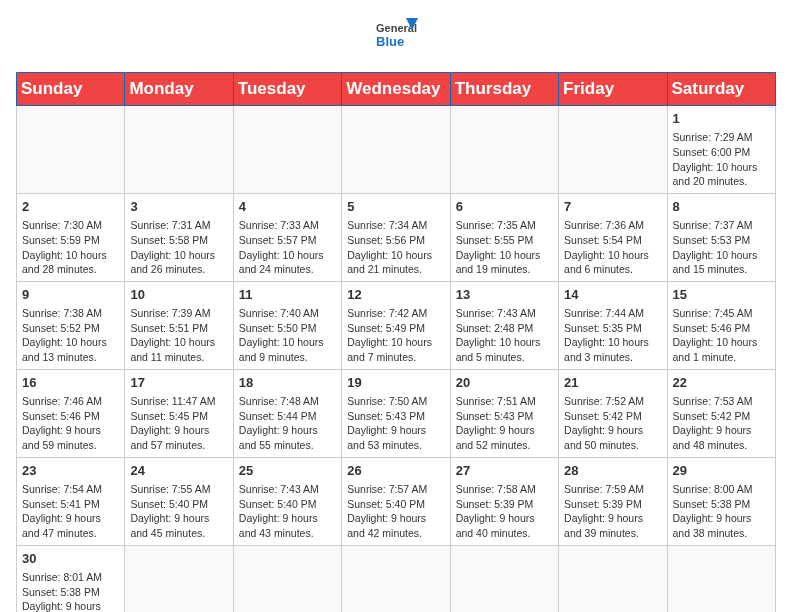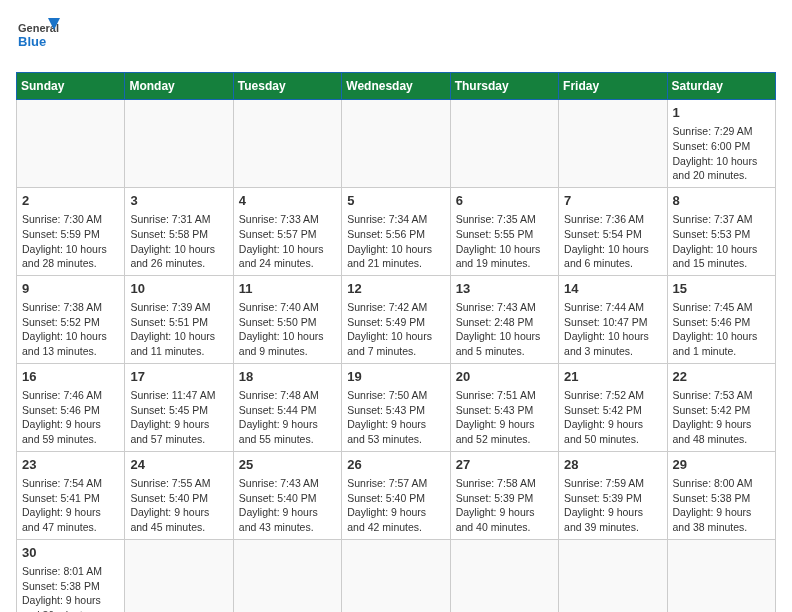--- a/index.html
+++ b/index.html
@@ -5,21 +5,21 @@
     * { box-sizing: border-box; margin: 0; padding: 0; }
     body {
       font-family: Arial, sans-serif;
       background: #fff;
       width: 792px;
       min-height: 612px;
       padding: 16px;
     }
     .header {
       display: flex;
-      justify-content: flex-start;
+      justify-content: center;
       align-items: flex-start;
       margin-bottom: 12px;
     }
     .logo {
       display: flex;
       align-items: center;
       gap: 4px;
     }
     .title-block {
       text-align: right;
@@ -33,23 +33,23 @@
     .location {
       font-size: 15px;
       color: #555;
     }
     .calendar {
       width: 100%;
       border-collapse: collapse;
       border: 1px solid #ccc;
     }
     .calendar th {
-      background: #15803d;
+      background: #ef4444;
       color: #fff;
-      font-size: 12px;
+      font-size: 17px;
       font-weight: bold;
       padding: 6px 4px;
       text-align: left;
       border: 1px solid #1565b0;
     }
     .calendar td {
       border: 1px solid #ccc;
       vertical-align: top;
       padding: 4px 5px;
       width: calc(100% / 7);
@@ -115,21 +115,21 @@
         <td><span class="day-number">6</span><span>Sunrise: 7:35 AM</span><br><span>Sunset: 5:55 PM</span><br><span>Daylight: 10 hours and 19 minutes.</span></td>
         <td><span class="day-number">7</span><span>Sunrise: 7:36 AM</span><br><span>Sunset: 5:54 PM</span><br><span>Daylight: 10 hours and 6 minutes.</span></td>
         <td><span class="day-number">8</span><span>Sunrise: 7:37 AM</span><br><span>Sunset: 5:53 PM</span><br><span>Daylight: 10 hours and 15 minutes.</span></td>
       </tr>
       <tr>
         <td><span class="day-number">9</span><span>Sunrise: 7:38 AM</span><br><span>Sunset: 5:52 PM</span><br><span>Daylight: 10 hours and 13 minutes.</span></td>
         <td><span class="day-number">10</span><span>Sunrise: 7:39 AM</span><br><span>Sunset: 5:51 PM</span><br><span>Daylight: 10 hours and 11 minutes.</span></td>
         <td><span class="day-number">11</span><span>Sunrise: 7:40 AM</span><br><span>Sunset: 5:50 PM</span><br><span>Daylight: 10 hours and 9 minutes.</span></td>
         <td><span class="day-number">12</span><span>Sunrise: 7:42 AM</span><br><span>Sunset: 5:49 PM</span><br><span>Daylight: 10 hours and 7 minutes.</span></td>
         <td><span class="day-number">13</span><span>Sunrise: 7:43 AM</span><br><span>Sunset: 2:48 PM</span><br><span>Daylight: 10 hours and 5 minutes.</span></td>
-        <td><span class="day-number">14</span><span>Sunrise: 7:44 AM</span><br><span>Sunset: 10:47 PM</span><br><span>Daylight: 10 hours and 3 minutes.</span></td>
+        <td><span class="day-number">14</span><span>Sunrise: 7:44 AM</span><br><span>Sunset: 5:35 PM</span><br><span>Daylight: 10 hours and 3 minutes.</span></td>
         <td><span class="day-number">15</span><span>Sunrise: 7:45 AM</span><br><span>Sunset: 5:46 PM</span><br><span>Daylight: 10 hours and 1 minute.</span></td>
       </tr>
       <tr>
         <td><span class="day-number">16</span><span>Sunrise: 7:46 AM</span><br><span>Sunset: 5:46 PM</span><br><span>Daylight: 9 hours and 59 minutes.</span></td>
         <td><span class="day-number">17</span><span>Sunrise: 11:47 AM</span><br><span>Sunset: 5:45 PM</span><br><span>Daylight: 9 hours and 57 minutes.</span></td>
         <td><span class="day-number">18</span><span>Sunrise: 7:48 AM</span><br><span>Sunset: 5:44 PM</span><br><span>Daylight: 9 hours and 55 minutes.</span></td>
         <td><span class="day-number">19</span><span>Sunrise: 7:50 AM</span><br><span>Sunset: 5:43 PM</span><br><span>Daylight: 9 hours and 53 minutes.</span></td>
         <td><span class="day-number">20</span><span>Sunrise: 7:51 AM</span><br><span>Sunset: 5:43 PM</span><br><span>Daylight: 9 hours and 52 minutes.</span></td>
         <td><span class="day-number">21</span><span>Sunrise: 7:52 AM</span><br><span>Sunset: 5:42 PM</span><br><span>Daylight: 9 hours and 50 minutes.</span></td>
         <td><span class="day-number">22</span><span>Sunrise: 7:53 AM</span><br><span>Sunset: 5:42 PM</span><br><span>Daylight: 9 hours and 48 minutes.</span></td>

